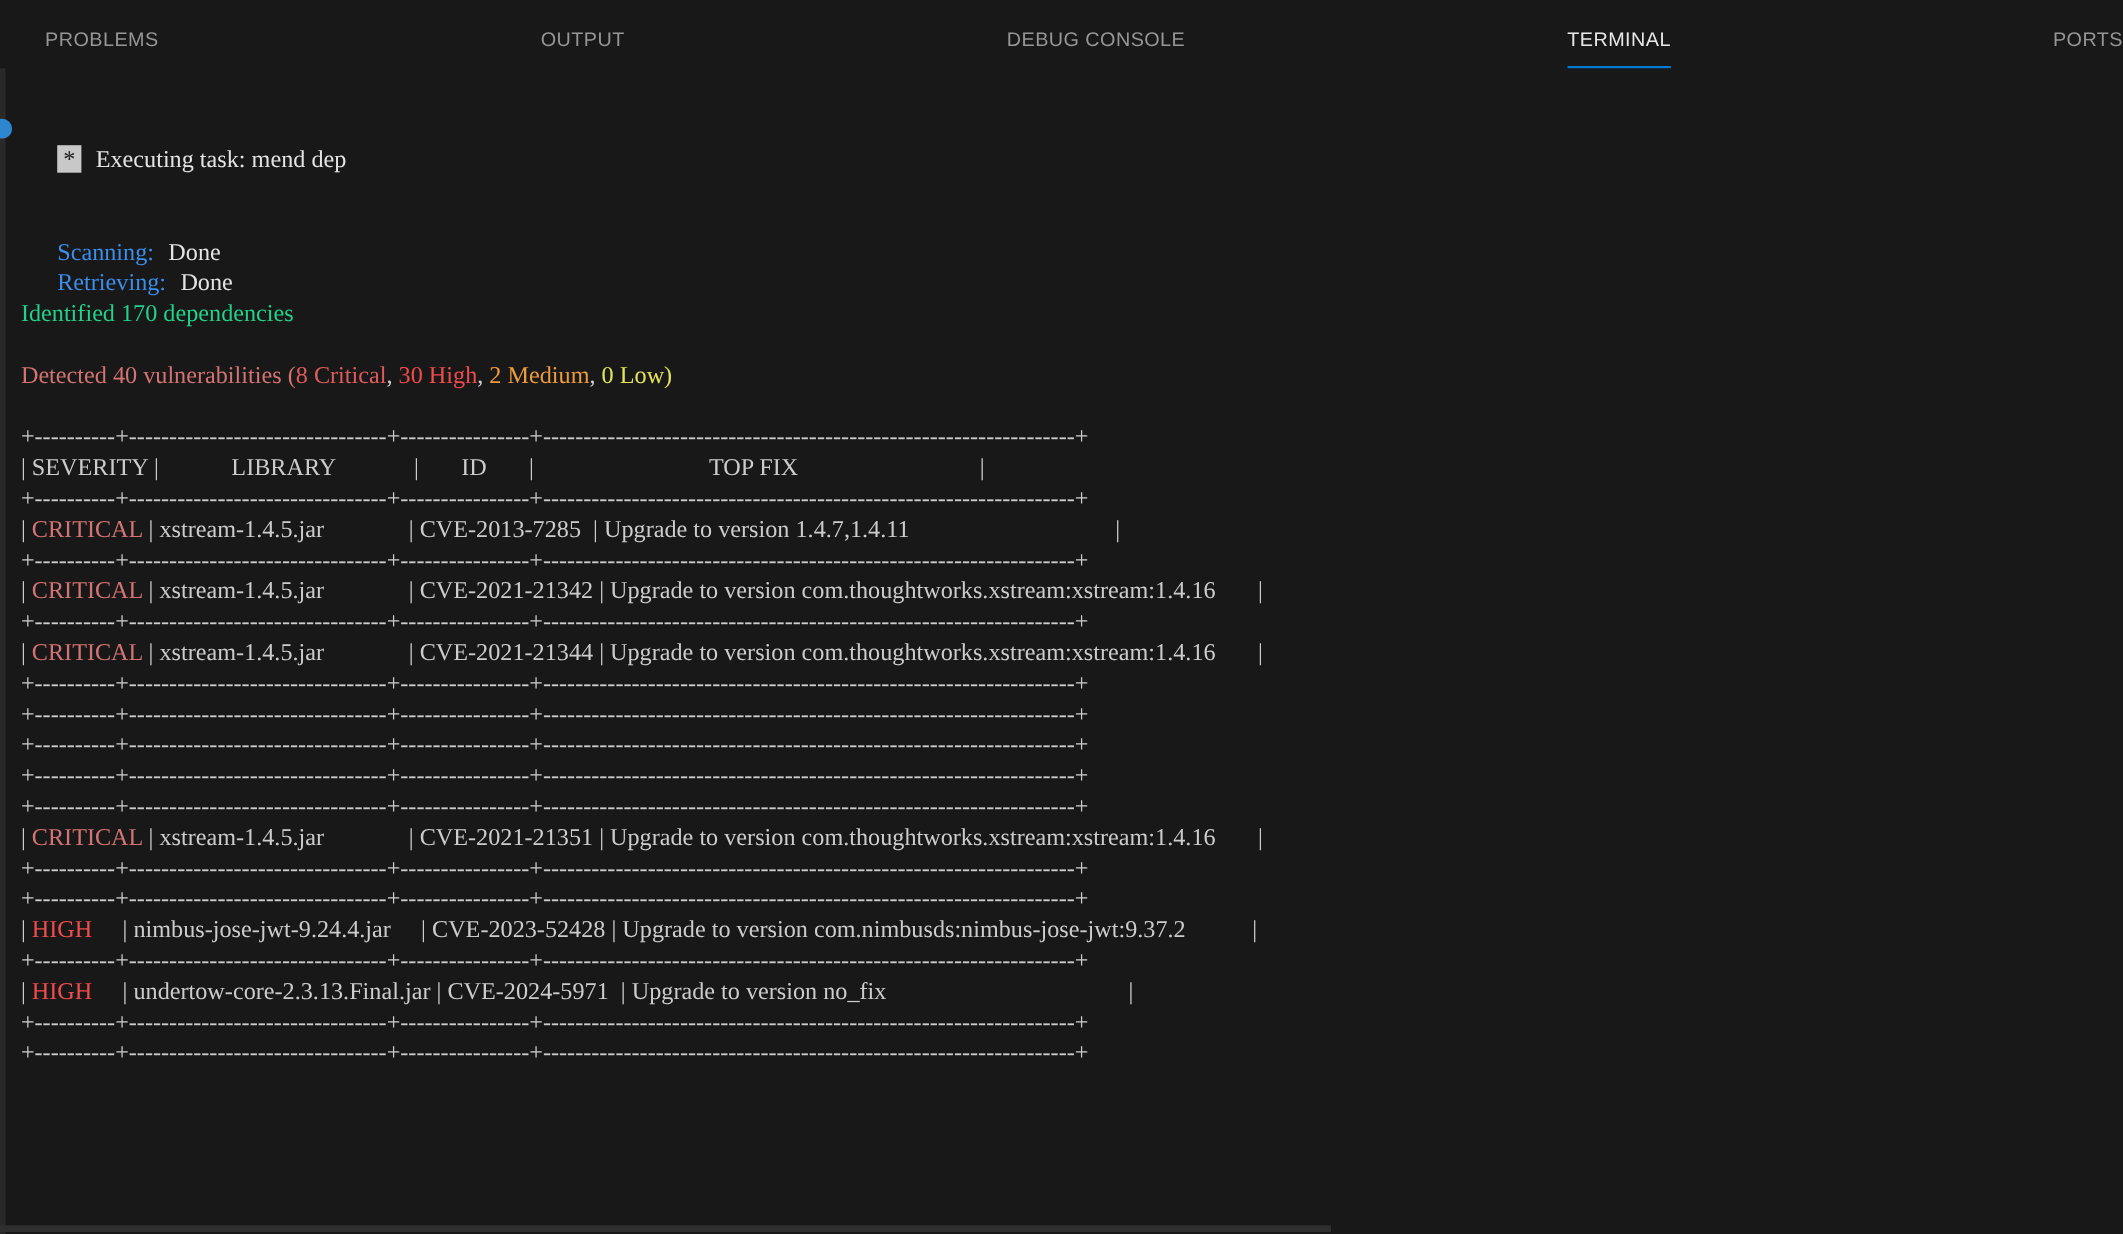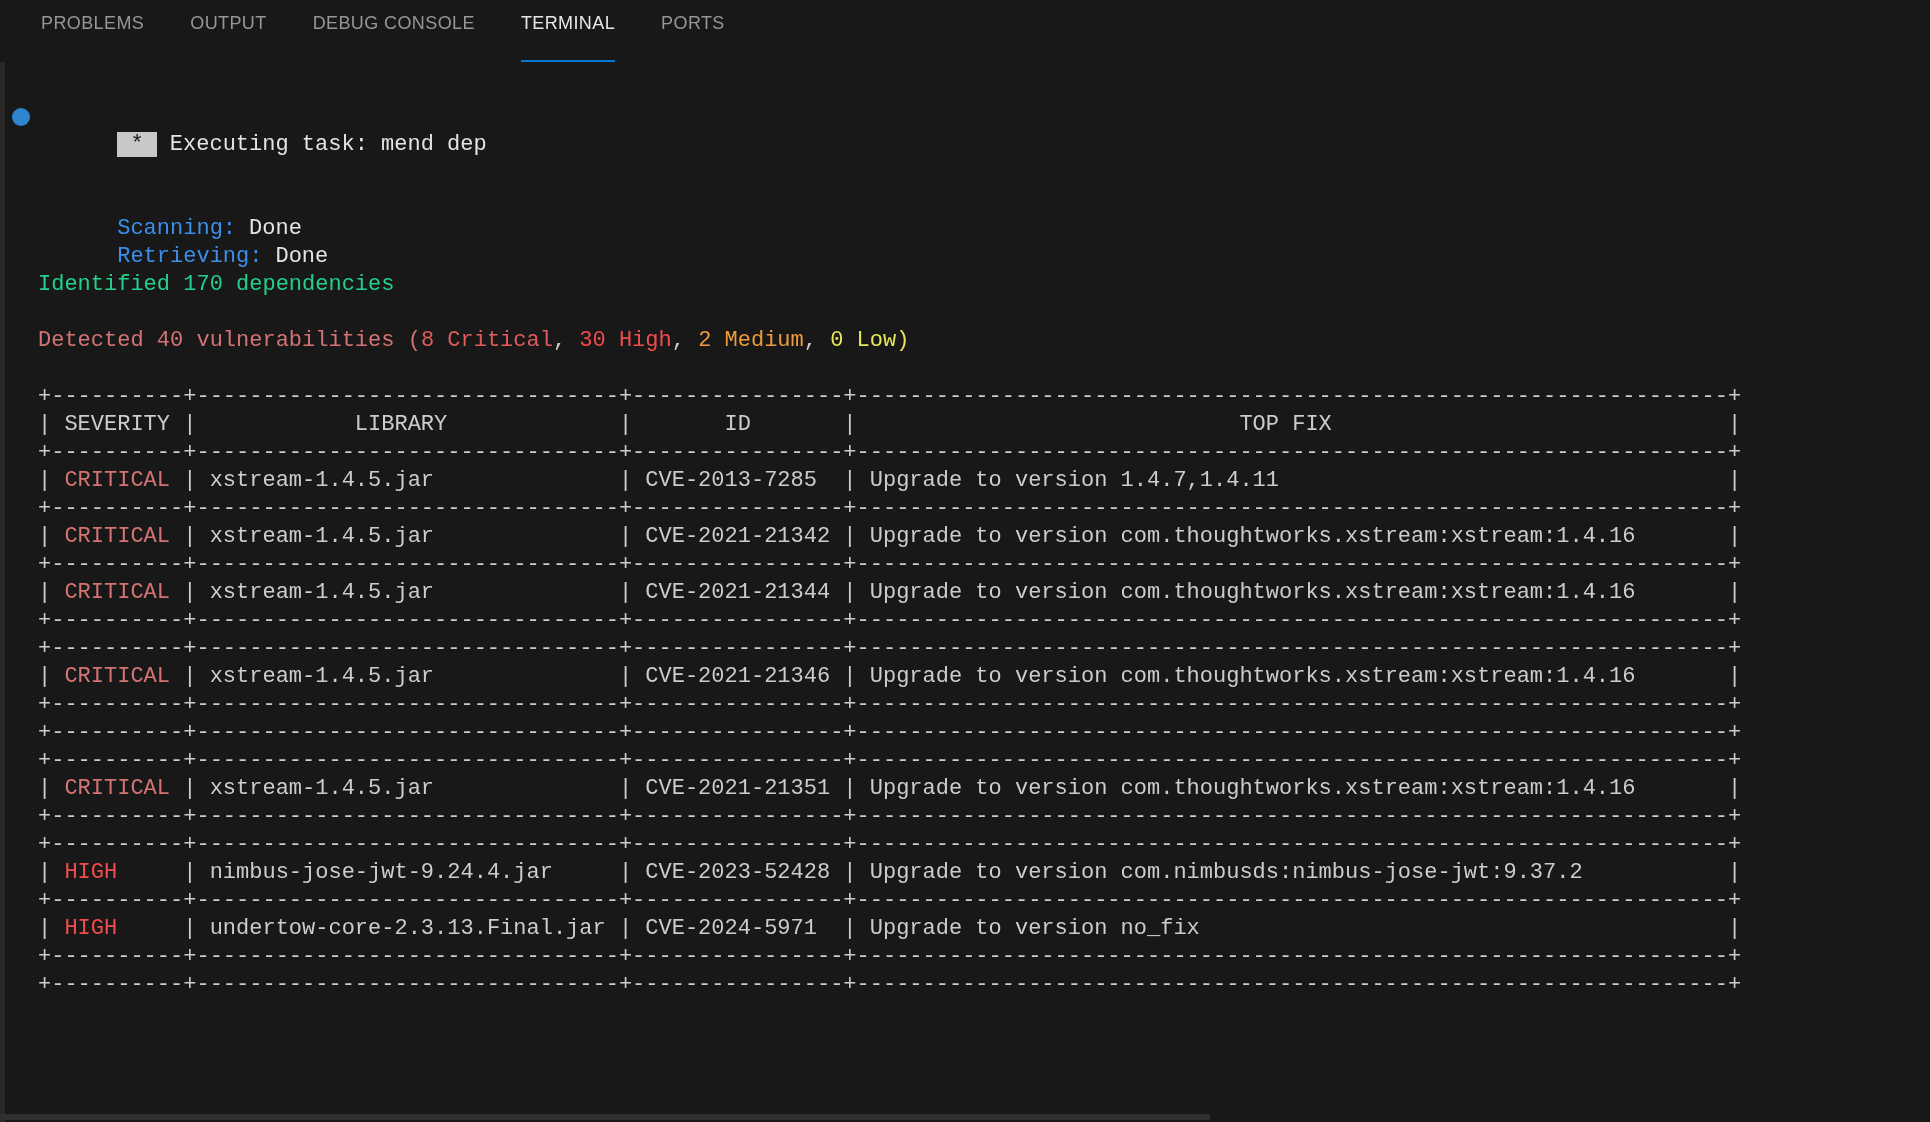--- a/index.html
+++ b/index.html
@@ -13,44 +13,45 @@
     position:relative;
     width:1930px;height:1122px;
     background:var(--background);
   }
 
   
   .tabbar{
     display:flex;
     gap:46px;
     padding-left:41px;
-    padding-top:14px;
+    padding-top:27px;
     height:62px;
     font-family:"Liberation Sans",sans-serif;
+    justify-content:space-between;
   }
   .tab{
     font-size:18px;
     line-height:18px;
     letter-spacing:0.4px;
     padding-bottom:10px;
     color:var(--tab-inactive);
     cursor:pointer;
     white-space:nowrap;
   }
   .tab.active{
     color:var(--tab-active);
     border-bottom:2px solid var(--accent-blue);
   }
 
   
   .terminal{
     position:absolute;
     top:62px;left:0;right:0;bottom:0;
-    padding:41px 0 0 38px;
-    font-family:Liberation Mono, monospace;
+    padding:41px 0 0 19px;
+    font-family:Liberation Serif, serif;
     font-size:22px;
     line-height:28px;
     color:var(--foreground);
   }
   .tline{
     height:28px;
     white-space:pre;
   }
   .gap1{margin-top:28px;}
   .gap2{margin-top:56px;}
@@ -127,21 +128,20 @@
         <div class="tline">+----------+--------------------------------+----------------+------------------------------------------------------------------+</div>
         <div class="tline">| SEVERITY |            LIBRARY             |       ID       |                             TOP FIX                              |</div>
         <div class="tline">+----------+--------------------------------+----------------+------------------------------------------------------------------+</div>
         <div class="tline"><span>|</span><span style="color: rgb(212, 115, 115);"> CRITICAL </span><span>| xstream-1.4.5.jar              | CVE-2013-7285  | Upgrade to version 1.4.7,1.4.11                                  |</span></div>
         <div class="tline">+----------+--------------------------------+----------------+------------------------------------------------------------------+</div>
         <div class="tline"><span>|</span><span style="color: rgb(212, 115, 115);"> CRITICAL </span><span>| xstream-1.4.5.jar              | CVE-2021-21342 | Upgrade to version com.thoughtworks.xstream:xstream:1.4.16       |</span></div>
         <div class="tline">+----------+--------------------------------+----------------+------------------------------------------------------------------+</div>
         <div class="tline"><span>|</span><span style="color: rgb(212, 115, 115);"> CRITICAL </span><span>| xstream-1.4.5.jar              | CVE-2021-21344 | Upgrade to version com.thoughtworks.xstream:xstream:1.4.16       |</span></div>
         <div class="tline">+----------+--------------------------------+----------------+------------------------------------------------------------------+</div>
         <div class="tline">+----------+--------------------------------+----------------+------------------------------------------------------------------+</div>
-        <div class="tline"><span>|</span><span style="color: rgb(212, 115, 115);"> CRITICAL </span><span>| xstream-1.4.5.jar              | CVE-2021-21346 | Upgrade to version com.thoughtworks.xstream:xstream:1.4.16       |</span></div>
         <div class="tline">+----------+--------------------------------+----------------+------------------------------------------------------------------+</div>
         <div class="tline">+----------+--------------------------------+----------------+------------------------------------------------------------------+</div>
         <div class="tline">+----------+--------------------------------+----------------+------------------------------------------------------------------+</div>
         <div class="tline"><span>|</span><span style="color: rgb(212, 115, 115);"> CRITICAL </span><span>| xstream-1.4.5.jar              | CVE-2021-21351 | Upgrade to version com.thoughtworks.xstream:xstream:1.4.16       |</span></div>
         <div class="tline">+----------+--------------------------------+----------------+------------------------------------------------------------------+</div>
         <div class="tline">+----------+--------------------------------+----------------+------------------------------------------------------------------+</div>
         <div class="tline"><span>|</span><span style="color: rgb(241, 76, 76);"> HIGH     </span><span>| nimbus-jose-jwt-9.24.4.jar     | CVE-2023-52428 | Upgrade to version com.nimbusds:nimbus-jose-jwt:9.37.2           |</span></div>
         <div class="tline">+----------+--------------------------------+----------------+------------------------------------------------------------------+</div>
         <div class="tline"><span>|</span><span style="color: rgb(241, 76, 76);"> HIGH     </span><span>| undertow-core-2.3.13.Final.jar | CVE-2024-5971  | Upgrade to version no_fix                                        |</span></div>
         <div class="tline">+----------+--------------------------------+----------------+------------------------------------------------------------------+</div>

